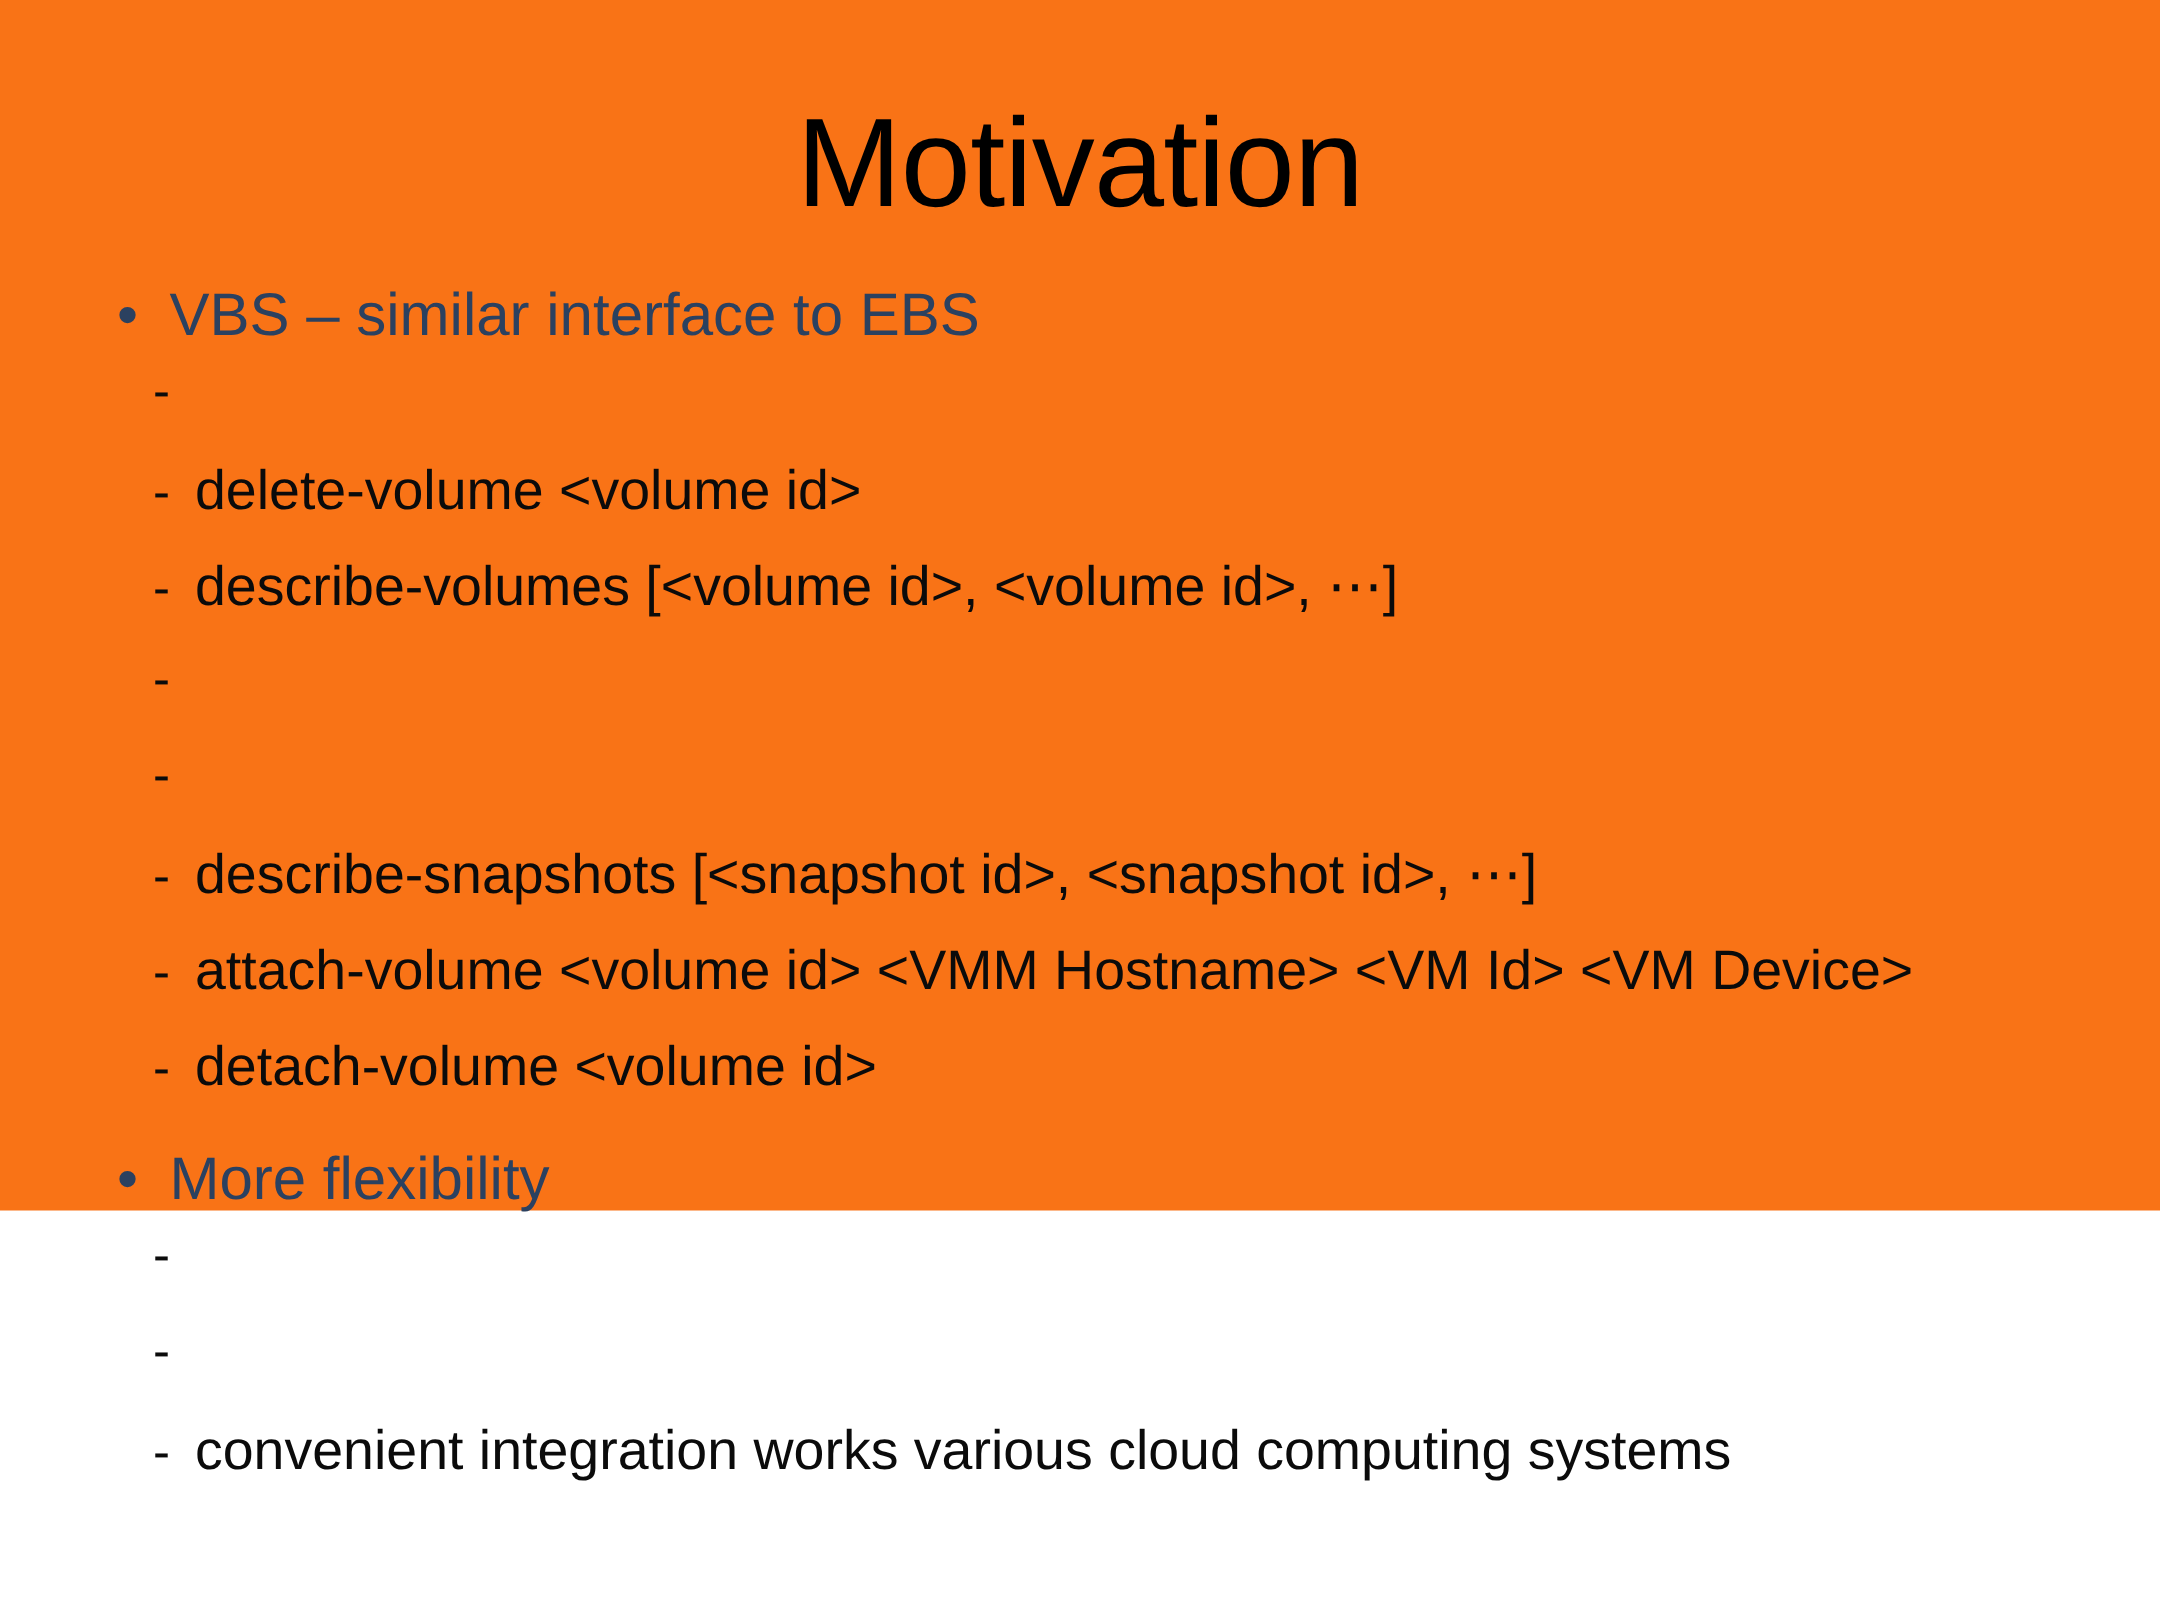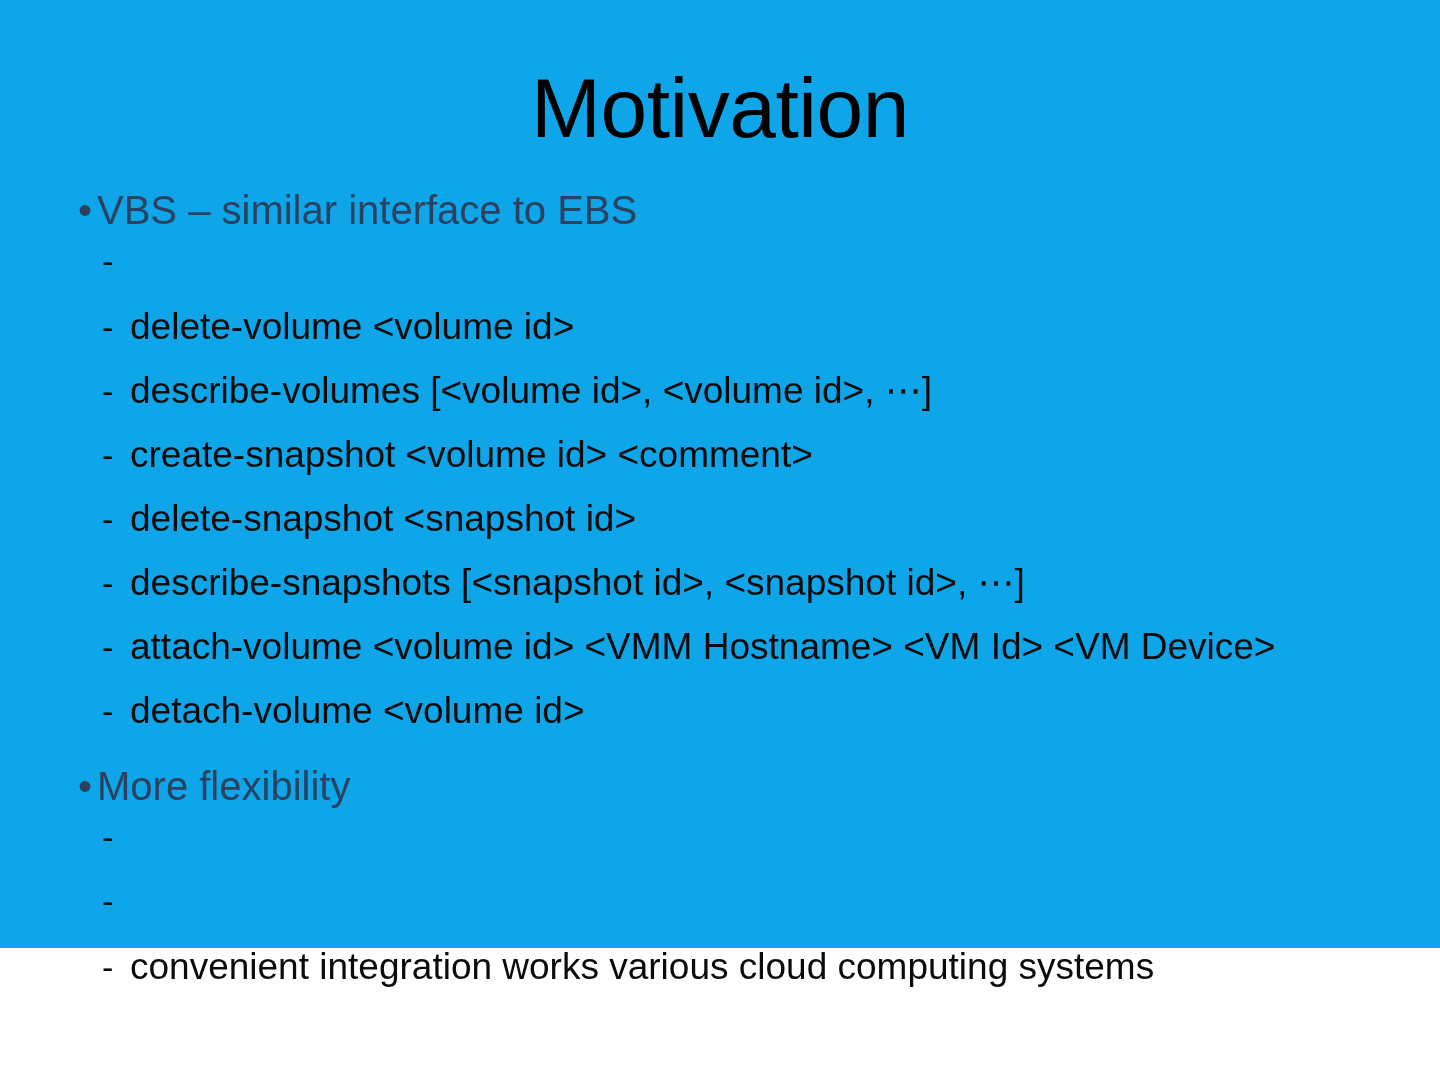--- a/index.html
+++ b/index.html
@@ -11,22 +11,22 @@
     width: 1440px;
     height: 1080px;
     overflow: hidden;
     font-family: "Liberation Sans", sans-serif;
     -webkit-font-smoothing: antialiased;
   }
 
   .slide {
     position: relative;
     width: 1440px;
-    height: 948px;
-    background: #0ea5e9;
+    height: 807px;
+    background: #f97316;
     box-sizing: border-box;
   }
 
   
   .slide-title {
     position: absolute;
     left: 0;
     right: 0;
     top: 64px;
     text-align: center;
@@ -57,20 +57,21 @@
   }
   .bullet-l1 .marker {
     flex: 0 0 auto;
     font-size: 40px;
     line-height: 1;
     width: 19px;
     color: #2b4160;
   }
   .bullet-l1 .text {
     flex: 0 0 auto;
+    margin-left: 16px;
   }
 
   .bullet-l2 {
     display: flex;
     align-items: baseline;
     color: #0b0b0b;
     font-size: 37px;
     line-height: 1.0;
     margin: 0;
     height: 64px;
@@ -114,25 +115,23 @@
     <div class="bullet-l2">
       <span class="marker">-</span>
       <span class="text">delete-volume &lt;volume id&gt;</span>
     </div>
     <div class="bullet-l2">
       <span class="marker">-</span>
       <span class="text">describe-volumes [&lt;volume id&gt;, &lt;volume id&gt;, ⋯]</span>
     </div>
     <div class="bullet-l2">
       <span class="marker">-</span>
-      <span class="text">create-snapshot &lt;volume id&gt; &lt;comment&gt;</span>
     </div>
     <div class="bullet-l2">
       <span class="marker">-</span>
-      <span class="text">delete-snapshot &lt;snapshot id&gt;</span>
     </div>
     <div class="bullet-l2">
       <span class="marker">-</span>
       <span class="text">describe-snapshots [&lt;snapshot id&gt;, &lt;snapshot id&gt;, ⋯]</span>
     </div>
     <div class="bullet-l2">
       <span class="marker">-</span>
       <span class="text">attach-volume &lt;volume id&gt; &lt;VMM Hostname&gt; &lt;VM Id&gt; &lt;VM Device&gt;</span>
     </div>
     <div class="bullet-l2">

